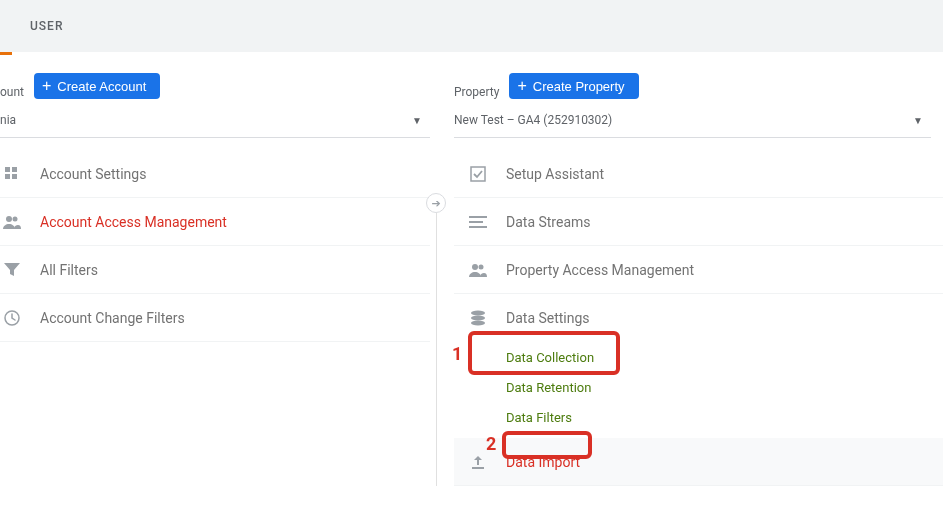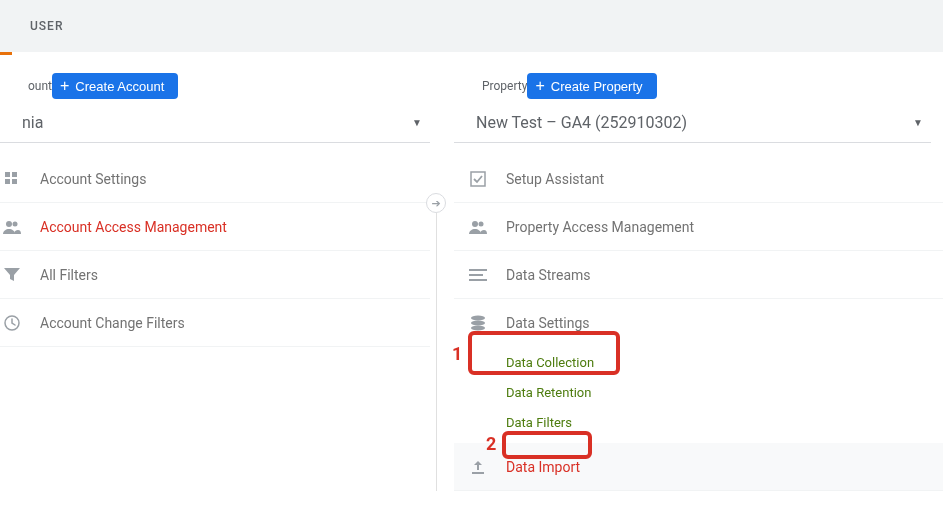--- a/index.html
+++ b/index.html
@@ -40,23 +40,23 @@
     .col-account {
       width: 430px;
       padding: 18px 0 0 0;
     }
     .col-property {
       width: 513px;
       padding: 18px 0 0 24px;
     }
     .col-header {
       display: flex;
-      align-items: center;
+      align-items: flex-end;
+      gap: 10px;
       padding: 0 0 6px 0;
-      margin-left: 28px;
     }
     .col-header-label {
       font-size: 12px;
       color: #5f6368;
     }
     .create-btn {
       background: #1a73e8;
       color: #fff;
       border: none;
       border-radius: 4px;
@@ -75,23 +75,22 @@
     }
     .selector {
       display: flex;
       justify-content: space-between;
       align-items: center;
       padding: 8px 8px 10px 0;
       border-bottom: 1px solid #dadce0;
       cursor: pointer;
     }
     .selector-text {
-      font-size: 16px;
-      color: #5f6368;
-      margin-left: 22px;
+      font-size: 12px;
+      color: #5f6368;
     }
     .chev {
       font-size: 10px;
       color: #5f6368;
     }
     .menu-list {
       margin-top: 12px;
     }
     .menu-item {
       display: flex;
@@ -257,38 +256,38 @@
           <svg width="16" height="16" viewBox="0 0 16 16">
               <rect x="1" y="1" width="14" height="14" fill="none" stroke="#9aa0a6" stroke-width="1.5"></rect>
               <path d="M4 8l3 3 5-6" stroke="#9aa0a6" stroke-width="1.8" fill="none"></path>
             </svg>
         </span>
         <span class="label">Setup Assistant</span>
       </div>
       <div class="menu-item">
         <span class="icon">
           <svg width="18" height="14" viewBox="0 0 18 14">
+              <rect x="0" y="1" width="18" height="2" fill="#9aa0a6"></rect>
+              <rect x="0" y="6" width="14" height="2" fill="#9aa0a6"></rect>
+              <rect x="0" y="11" width="18" height="2" fill="#9aa0a6"></rect>
+            </svg>
+        </span>
+        <span class="label">Data Streams</span>
+      </div>
+      <div class="menu-item">
+        <span class="icon">
+          <svg width="18" height="14" viewBox="0 0 18 14">
               <circle cx="6" cy="4" r="3" fill="#9aa0a6"></circle>
               <circle cx="12" cy="4" r="2.5" fill="#9aa0a6"></circle>
               <path d="M0 14c0-3 3-5 6-5s6 2 6 5" fill="#9aa0a6"></path>
               <path d="M11 14c0-2.5 2-4 4-4s3 1.5 3 4" fill="#9aa0a6"></path>
             </svg>
         </span>
         <span class="label">Property Access Management</span>
       </div>
-      <div class="menu-item">
-        <span class="icon">
-          <svg width="18" height="14" viewBox="0 0 18 14">
-              <rect x="0" y="1" width="18" height="2" fill="#9aa0a6"></rect>
-              <rect x="0" y="6" width="14" height="2" fill="#9aa0a6"></rect>
-              <rect x="0" y="11" width="18" height="2" fill="#9aa0a6"></rect>
-            </svg>
-        </span>
-        <span class="label">Data Streams</span>
-      </div>
       <div class="menu-item" style="border-bottom:none;">
         <span class="icon">
           <svg width="16" height="16" viewBox="0 0 16 16">
               <ellipse cx="8" cy="3" rx="7" ry="2.5" fill="#9aa0a6"></ellipse>
               <ellipse cx="8" cy="8" rx="7" ry="2.5" fill="#9aa0a6"></ellipse>
               <ellipse cx="8" cy="13" rx="7" ry="2.5" fill="#9aa0a6"></ellipse>
             </svg>
         </span>
         <span class="label">Data Settings</span>
       </div>

